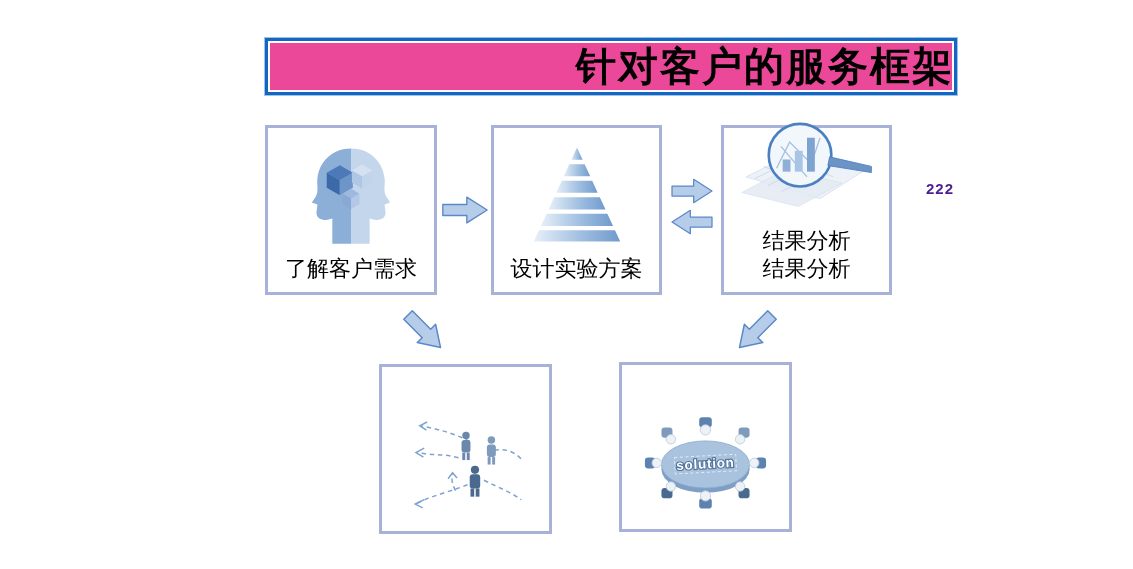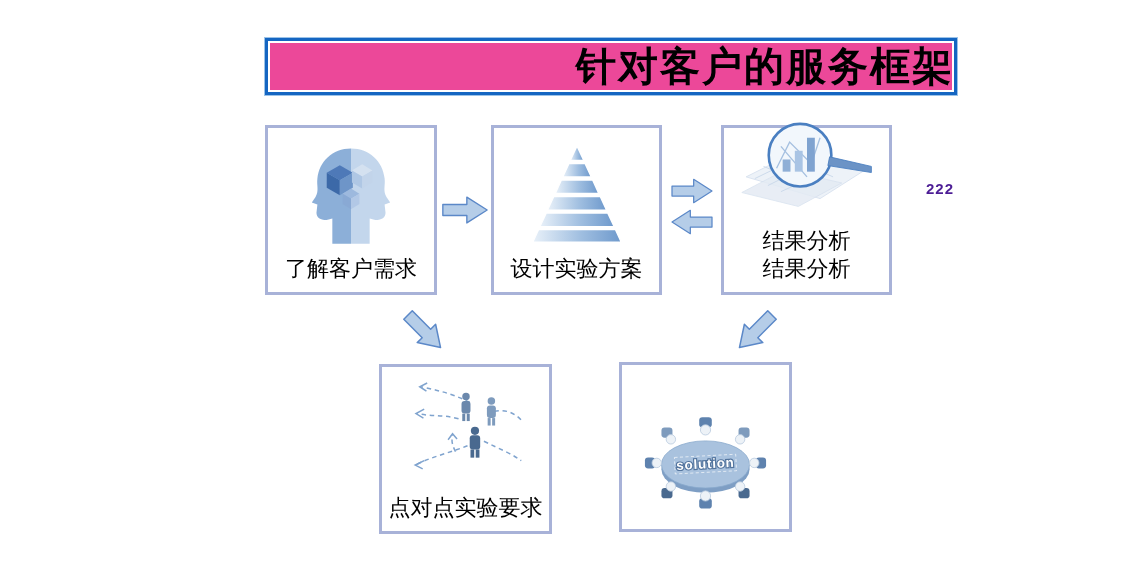--- a/index.html
+++ b/index.html
@@ -166,21 +166,20 @@
             <rect x="1" y="23" width="4" height="10"></rect>
         </g>
         <g transform="translate(92,68)" fill="#49698F">
           <circle r="5.5"></circle>
             <rect x="-7" y="6" width="14" height="19" rx="4"></rect>
           <rect x="-6" y="25" width="5" height="11"></rect>
             <rect x="1" y="25" width="5" height="11"></rect>
         </g>
       </g>
     </svg>
-    <div class="box-label">点对点实验要求</div>
   </div>
 
   <div class="flow-box" id="box-solve">
     <svg class="illustration" width="155" height="118" viewBox="0 0 170 150">
       <ellipse cx="85" cy="74" rx="56" ry="30" fill="#7E9EC4"></ellipse>
       <ellipse cx="85" cy="68" rx="56" ry="30" fill="#A9C2DE" stroke="#87A8CC"></ellipse>
       <g transform="rotate(-3 85 68)">
         <rect x="46" y="57" width="78" height="21" fill="none" stroke="#ffffff" stroke-dasharray="4 3" opacity="0.8"></rect>
         <text x="85" y="73" text-anchor="middle" font-family="Liberation Sans, DejaVu Sans, sans-serif" font-size="17" font-weight="bold" fill="#ffffff" stroke="#54759E" stroke-width="3" paint-order="stroke" letter-spacing="1">solution</text>
       </g>

